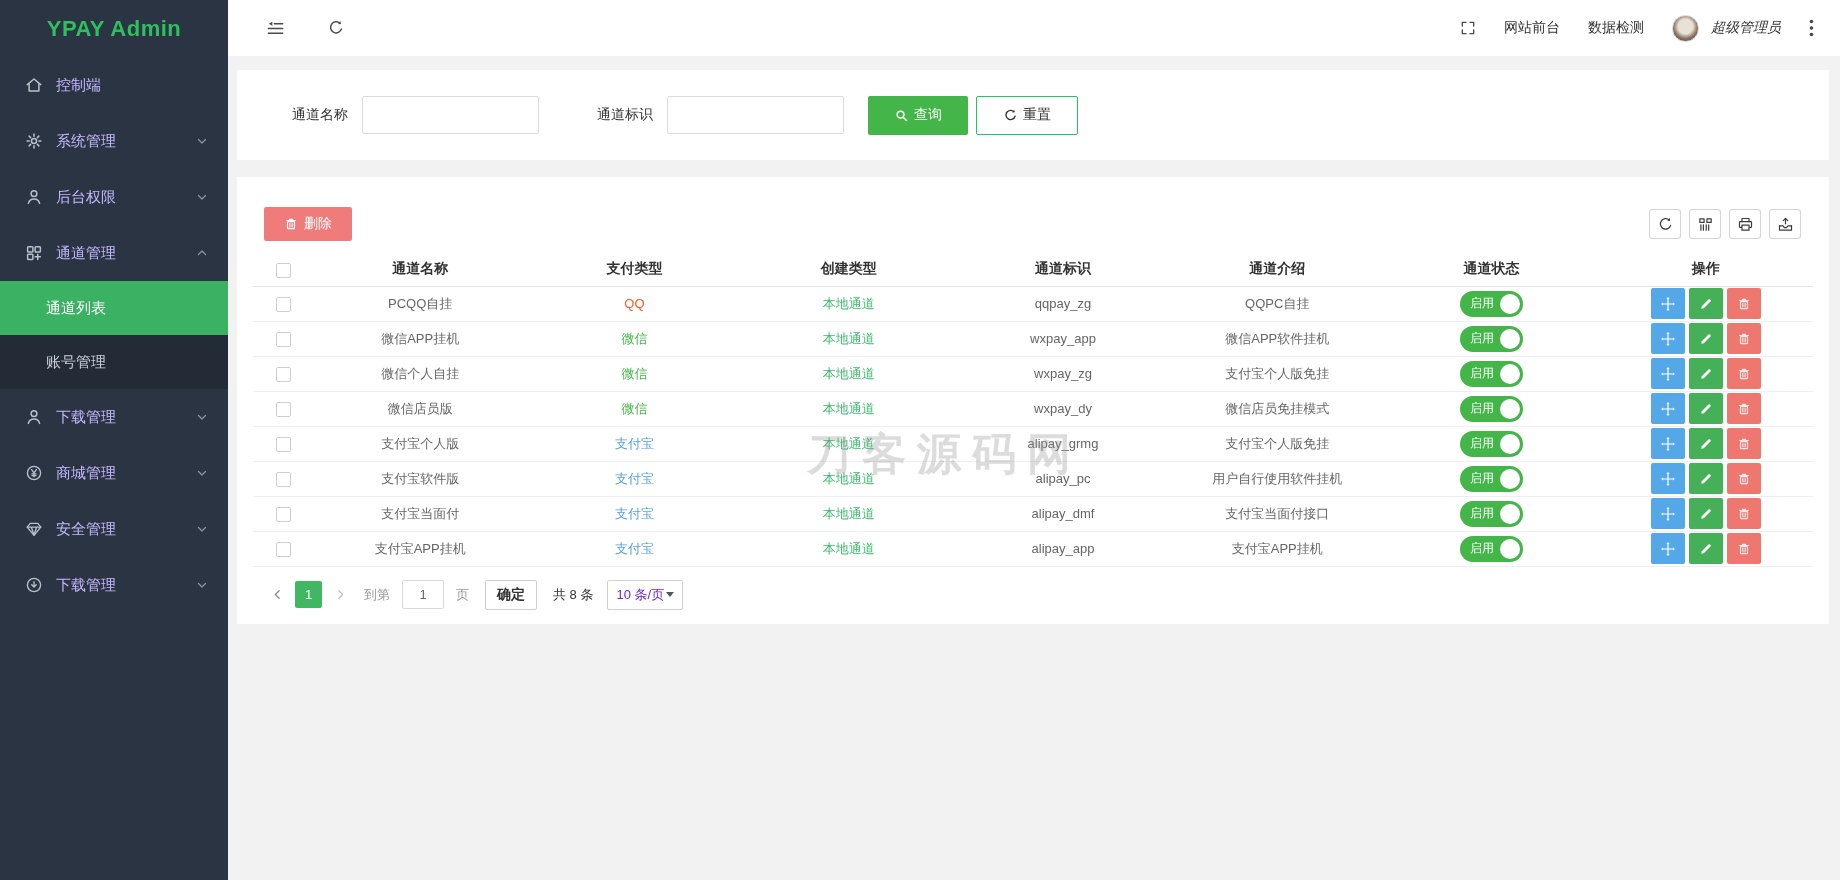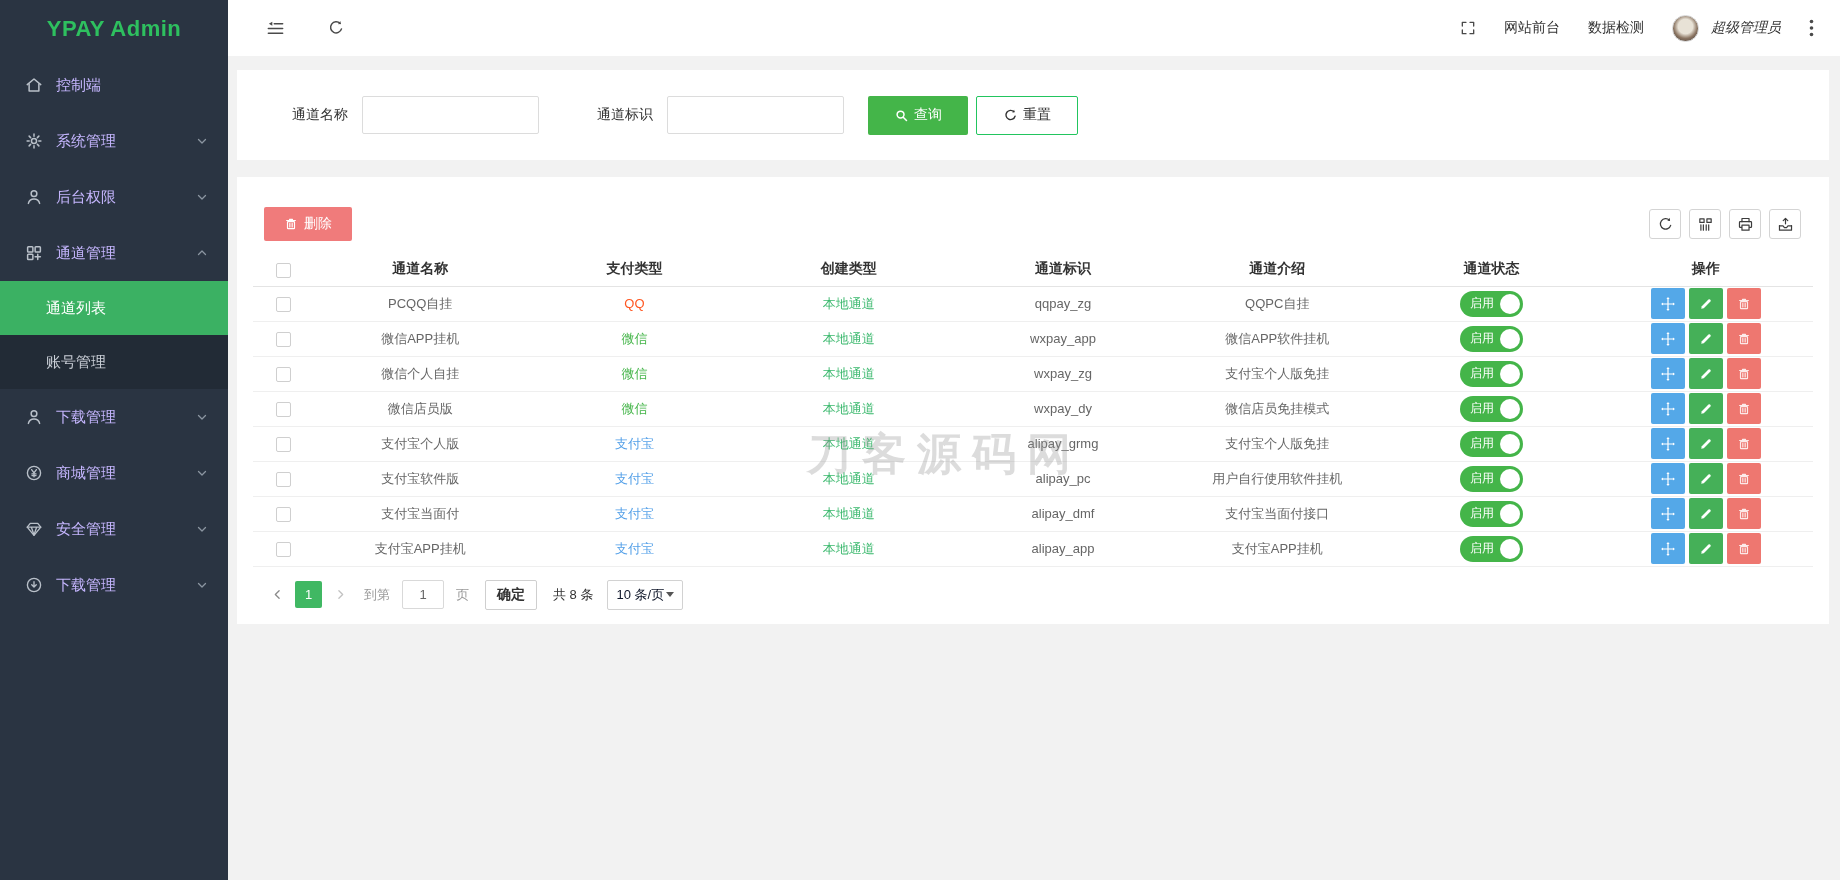--- a/index.html
+++ b/index.html
@@ -68,21 +68,21 @@
   
   .pagination { display:flex; align-items:center; margin:13px 0 0 14px; font-size:13px; color:#666; }
   .pg-arrow { width:20px; height:28px; display:flex; align-items:center; justify-content:center; cursor:pointer; }
   .pg-prev { color:#8a8a8a; } .pg-next { color:#c2c2c2; }
   .pg-num { width:27px; height:27px; background:#40b863; color:#fff; border-radius:2px; display:flex; align-items:center; justify-content:center; margin:0 8px; cursor:pointer; }
   .pg-goto { color:#9a9a9a; margin-left:14px; }
   .pg-input { width:42px; height:29px; border:1px solid #d9d9d9; border-radius:2px; text-align:center; font-size:13px; color:#666; margin:0 12px; outline:none; }
   .pg-unit { color:#9a9a9a; }
   .pg-confirm { height:30px; padding:0 11px; background:#fff; border:1px solid #cfcfcf; border-radius:2px; font-size:14px; font-weight:bold; color:#333; margin-left:16px; cursor:pointer; font-family:inherit; }
   .pg-total { margin-left:16px; color:#333; }
-  .pg-select { height:30px; border:1px solid #d2d2d2; border-radius:2px; display:flex; align-items:center; padding:0 8px; margin-left:14px; color:#0f172a; cursor:pointer; gap:2px; }
+  .pg-select { height:30px; border:1px solid #d2d2d2; border-radius:2px; display:flex; align-items:center; padding:0 8px; margin-left:14px; color:#6d28d9; cursor:pointer; gap:2px; }
   .pg-caret { width:0; height:0; border-left:4px solid transparent; border-right:4px solid transparent; border-top:5px solid #555; }
 
   .watermark { position:absolute; left:570px; top:248px; font-size:44px; font-weight:bold; letter-spacing:11px; color:rgba(150,150,150,.33); pointer-events:none; z-index:3; }
 </style>
 </head>
 <body>
 
 <aside class="sidebar">
   <div class="logo">YPAY Admin</div>
   <nav id="side-nav">

